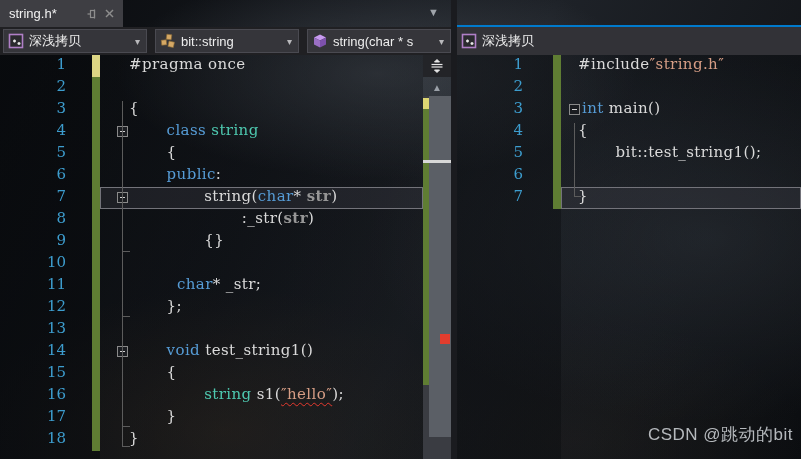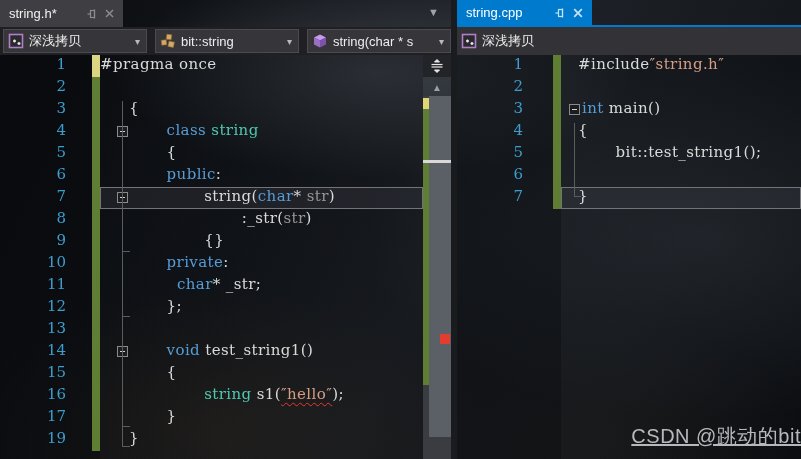--- a/index.html
+++ b/index.html
@@ -42,38 +42,38 @@
   .editor{position:absolute;top:55px;bottom:0;left:0;}
   .editor-left{width:423px;background:linear-gradient(to right, rgba(7,9,12,.62) 0 100px, rgba(7,9,12,.30) 100px 100%);}
   .editor-right{width:344px;background:linear-gradient(to right, rgba(7,9,12,.55) 0 104px, rgba(7,9,12,.28) 104px 100%);}
   .line{display:flex;height:22px;line-height:22px;position:relative;}
   .num{width:66px;text-align:right;color:#3d9dce;font:15px "DejaVu Serif","Liberation Serif",serif;}
   .spacer-l{width:26px;}  .spacer-r{width:30px;}
   .track{width:8px;height:22px;}
   .track-yellow{background:#dcd584;} .track-green{background:#5f7d33;}
   .code{flex:1;position:relative;white-space:pre;font:15px "DejaVu Serif","Liberation Serif",serif;letter-spacing:.4px;color:#dadada;}
   .code.cur{box-shadow:inset 0 0 0 1px #73737a;background:rgba(66,66,74,.32);}
-  .pl{color:#dadada;} .kw{color:#569cd6;} .ty{color:#4ec9b0;} .str{color:#d69d85;text-align:right;} .param{color:#969696;}
+  .pl{color:#dadada;} .kw{color:#569cd6;} .ty{color:#4ec9b0;} .str{color:#d69d85;text-align:right;} .param{color:#969696;font-weight:bold;}
   .strerr{color:#d69d85;text-decoration:underline;text-decoration-style:wavy;text-decoration-color:#e5392e;
           text-decoration-thickness:1px;text-underline-offset:3px;}
   .fold{position:absolute;top:5px;width:11px;height:11px;border:1px solid #8a8a8a;background:#1b1d21;box-sizing:border-box;cursor:pointer;}
   .fold::after{content:"";position:absolute;left:2px;right:2px;top:4px;height:1px;background:#cfcfcf;}
   .editor-left .fold{left:17px;} .editor-right .fold{left:8px;}
   .conn{position:absolute;background:#5c5c5c;}
   
   .split-handle{position:absolute;left:423px;top:55px;width:28px;height:22px;background:#232428;display:flex;align-items:center;justify-content:center;cursor:ns-resize;}
   .sb-up{position:absolute;left:423px;top:80px;width:28px;height:16px;color:#9aa0a8;font-size:10px;text-align:center;line-height:16px;cursor:pointer;}
   .sb-track{position:absolute;left:423px;top:96px;width:28px;bottom:0;background:#3a3c42;cursor:pointer;}
   .sb-thumb{position:absolute;left:6px;top:0;width:22px;height:341px;background:#5b5f66;}
   .sb-ann-yellow{position:absolute;left:0;top:2px;width:6px;height:11px;background:#ded773;}
   .sb-ann-green{position:absolute;left:0;top:13px;width:6px;height:276px;background:#5f7d33;}
   .sb-caret-line{position:absolute;left:0;top:64px;width:28px;height:3px;background:#d8d8d8;}
   .sb-ann-red{position:absolute;left:17px;top:238px;width:10px;height:10px;background:#e23d2e;}
   
-  .watermark{position:absolute;right:0;top:423px;color:#ccd0d4;font-size:20px;opacity:.88;letter-spacing:.5px;text-decoration:underline;}
+  .watermark{position:absolute;right:8px;top:423px;color:#ccd0d4;font-size:17px;opacity:.88;letter-spacing:.5px;}
   svg{display:block;}
 </style>
 </head>
 <body>
 
 <div class="screen">
   <div class="bg"></div>
 
   <section class="pane pane-left">
     <div class="tabrow">
@@ -139,21 +139,21 @@
         <span class="nav-caret">▾</span>
       </div>
     </div>
 
     <div class="editor editor-left">
       <div id="left-code">
           <div class="line">
             <span class="num">1</span>
             <span class="spacer-l"></span>
             <span class="track track-yellow"></span>
-            <div class="code" style=""><span class="pl">#pragma once</span></div>
+            <div class="code" style="padding-left: 29px;"><span class="pl">#pragma once</span></div>
           </div>
           <div class="line">
             <span class="num">2</span>
             <span class="spacer-l"></span>
             <span class="track track-green"></span>
           </div>
           <div class="line">
             <span class="num">3</span>
             <span class="spacer-l"></span>
             <span class="track track-green"></span>
@@ -192,21 +192,20 @@
           <div class="line">
             <span class="num">9</span>
             <span class="spacer-l"></span>
             <span class="track track-green"></span>
             <div class="code" style="padding-left: 104.2px;"><span class="pl">{}</span></div>
           </div>
           <div class="line">
             <span class="num">10</span>
             <span class="spacer-l"></span>
             <span class="track track-green"></span>
-            <div class="code" style="padding-left: 66.6px;"><span class="kw">private</span><span class="pl">:</span></div>
           </div>
           <div class="line">
             <span class="num">11</span>
             <span class="spacer-l"></span>
             <span class="track track-green"></span>
             <div class="code" style="padding-left: 77px;"><span class="kw">char</span><span class="pl">* _str;</span></div>
           </div>
           <div class="line">
             <span class="num">12</span>
             <span class="spacer-l"></span>
@@ -237,21 +236,21 @@
             <span class="track track-green"></span>
             <div class="code" style="padding-left: 104.2px;"><span class="ty">string</span><span class="pl"> s1(</span><span class="strerr">″hello″</span><span class="pl">);</span></div>
           </div>
           <div class="line">
             <span class="num">17</span>
             <span class="spacer-l"></span>
             <span class="track track-green"></span>
             <div class="code" style="padding-left: 66.6px;"><span class="pl">}</span></div>
           </div>
           <div class="line">
-            <span class="num">19</span>
+            <span class="num">18</span>
             <span class="spacer-l"></span>
             <span class="track track-green"></span>
             <div class="code" style="padding-left: 29px;"><span class="pl">}</span></div>
           </div>
         </div>
 
       <div class="conn" style="left:122px;top:46px;width:1px;height:346px;"></div>
       <div class="conn" style="left:122px;top:391px;width:8px;height:1px;"></div>
       <div class="conn" style="left:122px;top:196px;width:8px;height:1px;"></div>
       <div class="conn" style="left:122px;top:261px;width:8px;height:1px;"></div>
@@ -275,40 +274,20 @@
       <div class="sb-ann-green"></div>
       <div class="sb-caret-line"></div>
       <div class="sb-ann-red"></div>
     </div>
   </section>
 
   <div class="pane-sep"></div>
 
   <section class="pane pane-right">
     <div class="tabrow">
-      <div class="tab tab-active">
-        <span class="tab-title">string.cpp</span>
-        <span class="tab-ico">
-          <svg width="12" height="12" viewBox="0 0 12 12">
-              <g stroke="currentColor" stroke-width="1.2" fill="none">
-            <path d="M1.5 6 H4.5"></path>
-                <rect x="4.5" y="2.5" width="4" height="7"></rect>
-                <path d="M8.5 1.5 V10.5"></path>
-              </g>
-            </svg>
-        </span>
-        <span class="tab-ico">
-          <svg width="12" height="12" viewBox="0 0 11 11">
-              <g stroke="currentColor" stroke-width="1.6">
-            <path d="M2 2 L9 9"></path>
-                <path d="M9 2 L2 9"></path>
-              </g>
-            </svg>
-        </span>
-      </div>
       <div class="tab-underline"></div>
     </div>
 
     <div class="navrow navrow-solid">
       <div class="navbox">
         <span class="nav-ico">
           <svg width="16" height="16" viewBox="0 0 16 16">
               <rect x="1.5" y="1.5" width="13" height="13" fill="#2a2a2e" stroke="#b07fc7" stroke-width="1.6"></rect>
           <g stroke="#e8e8e8" stroke-width="1.4">
                 <path d="M5 8 H8 M6.5 6.5 V9.5"></path>

